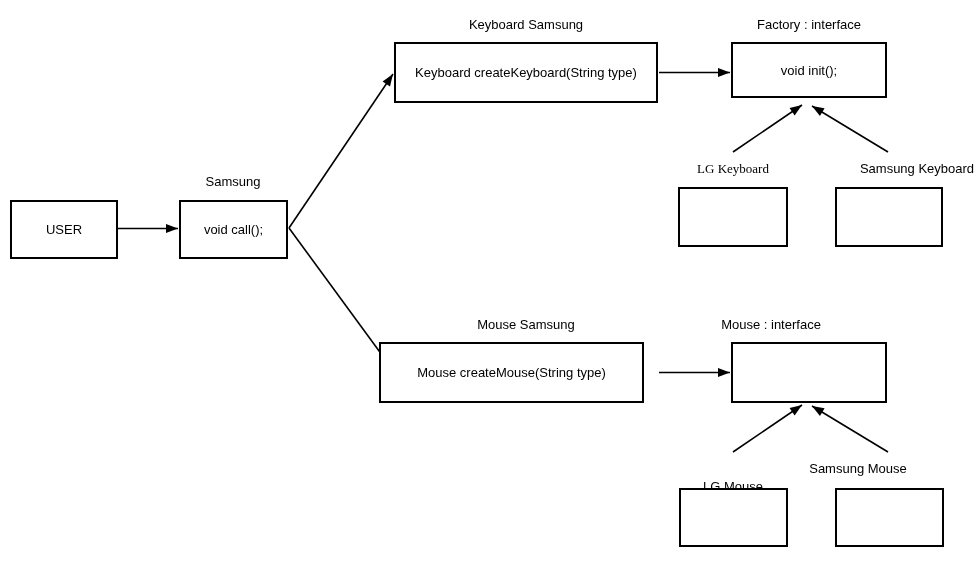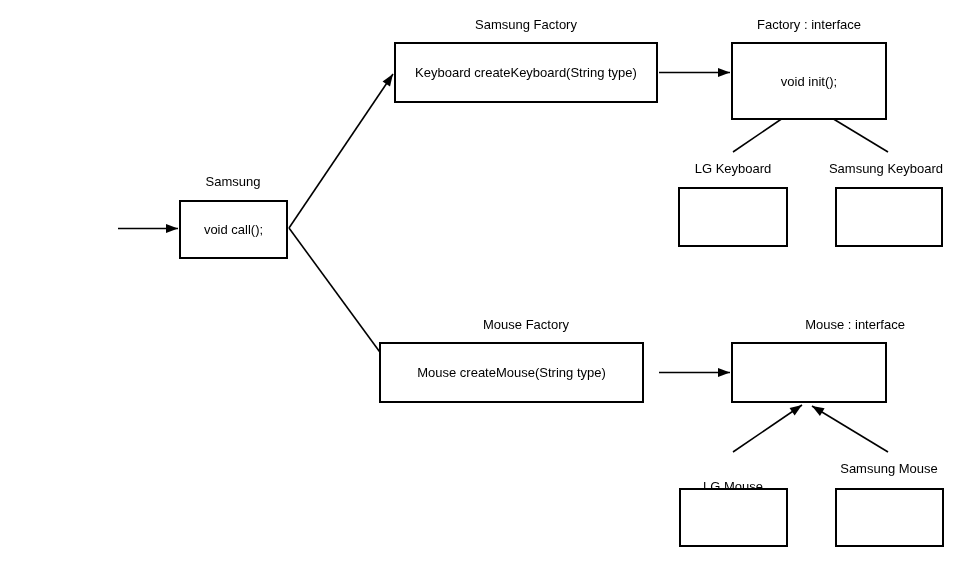--- a/index.html
+++ b/index.html
@@ -57,59 +57,62 @@
     <line x1="289" y1="228" x2="393" y2="74" stroke="#000000" stroke-width="1.6" marker-end="url(#arrowhead)"></line>
     <line x1="289" y1="228" x2="393" y2="370" stroke="#000000" stroke-width="1.6" marker-end="url(#arrowhead)"></line>
     <line x1="659" y1="72.5" x2="730" y2="72.5" stroke="#000000" stroke-width="1.6" marker-end="url(#arrowhead)"></line>
     <line x1="659" y1="372.5" x2="730" y2="372.5" stroke="#000000" stroke-width="1.6" marker-end="url(#arrowhead)"></line>
     <line x1="733" y1="152" x2="802" y2="105" stroke="#000000" stroke-width="1.6" marker-end="url(#arrowhead)"></line>
     <line x1="888" y1="152" x2="812" y2="106" stroke="#000000" stroke-width="1.6" marker-end="url(#arrowhead)"></line>
     <line x1="733" y1="452" x2="802" y2="405" stroke="#000000" stroke-width="1.6" marker-end="url(#arrowhead)"></line>
     <line x1="888" y1="452" x2="812" y2="406" stroke="#000000" stroke-width="1.6" marker-end="url(#arrowhead)"></line>
   </svg>
 
+  <div class="node" style="left:10px; top:200px; width:108px; height:59px;">
+    <span>USER</span>
+  </div>
 
   <div class="node-title" style="left:233px; top:174px;">Samsung</div>
   <div class="node" style="left:179px; top:200px; width:109px; height:59px;justify-content:center;">
     <span>void call();</span>
   </div>
 
-  <div class="node-title" style="left:526px; top:17px;">Samsung Factory</div>
+  <div class="node-title" style="left:526px; top:17px;">Keyboard Samsung</div>
   <div class="node" style="left:394px; top:42px; width:264px; height:61px;">
     <span>Keyboard createKeyboard(String type)</span>
   </div>
 
   <div class="node-title" style="left:809px; top:17px;">Factory : interface</div>
-  <div class="node" style="left:731px; top:42px; width:156px; height:78px;">
+  <div class="node" style="left:731px; top:42px; width:156px; height:56px;">
     <span>void init();</span>
   </div>
 
-  <div class="node-title" style="left:733px; top:161px;">LG Keyboard</div>
+  <div class="node-title" style="left:733px; top:161px;font-family:Liberation Serif, serif;">LG Keyboard</div>
   <div class="node" style="left:678px; top:187px; width:110px; height:60px;">
     <span></span>
   </div>
 
-  <div class="node-title" style="left:886px; top:161px;">Samsung Keyboard</div>
+  <div class="node-title" style="left:917px; top:161px;">Samsung Keyboard</div>
   <div class="node" style="left:835px; top:187px; width:108px; height:60px;">
     <span></span>
   </div>
 
-  <div class="node-title" style="left:526px; top:317px;">Mouse Factory</div>
+  <div class="node-title" style="left:526px; top:317px;">Mouse Samsung</div>
   <div class="node" style="left:379px; top:342px; width:265px; height:61px;">
     <span>Mouse createMouse(String type)</span>
   </div>
 
-  <div class="node-title" style="left:855px; top:317px;text-align:center;">Mouse : interface</div>
+  <div class="node-title" style="left:771px; top:317px;text-align:center;">Mouse : interface</div>
   <div class="node" style="left:731px; top:342px; width:156px; height:61px;">
     <span></span>
   </div>
 
   <div class="node-title" style="left:733px; top:479px;">LG Mouse</div>
   <div class="node" style="left:679px; top:488px; width:109px; height:59px;">
     <span></span>
   </div>
 
-  <div class="node-title" style="left:889px; top:461px;">Samsung Mouse</div>
+  <div class="node-title" style="left:858px; top:461px;">Samsung Mouse</div>
   <div class="node" style="left:835px; top:488px; width:109px; height:59px;">
     <span></span>
   </div>
 
 </div>
 
 </body></html>

